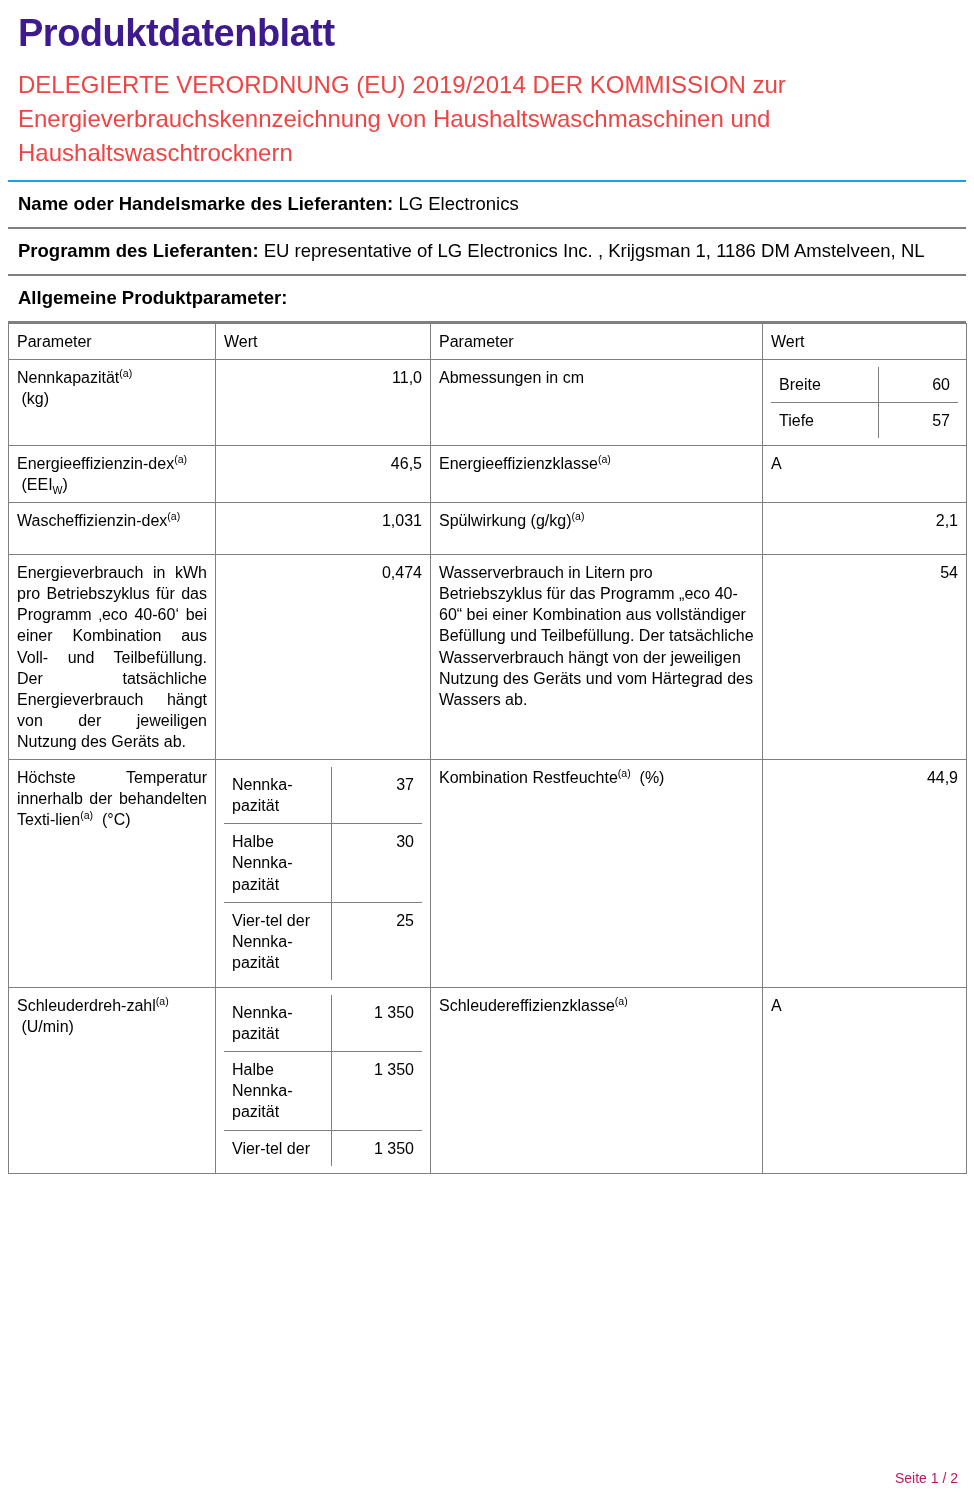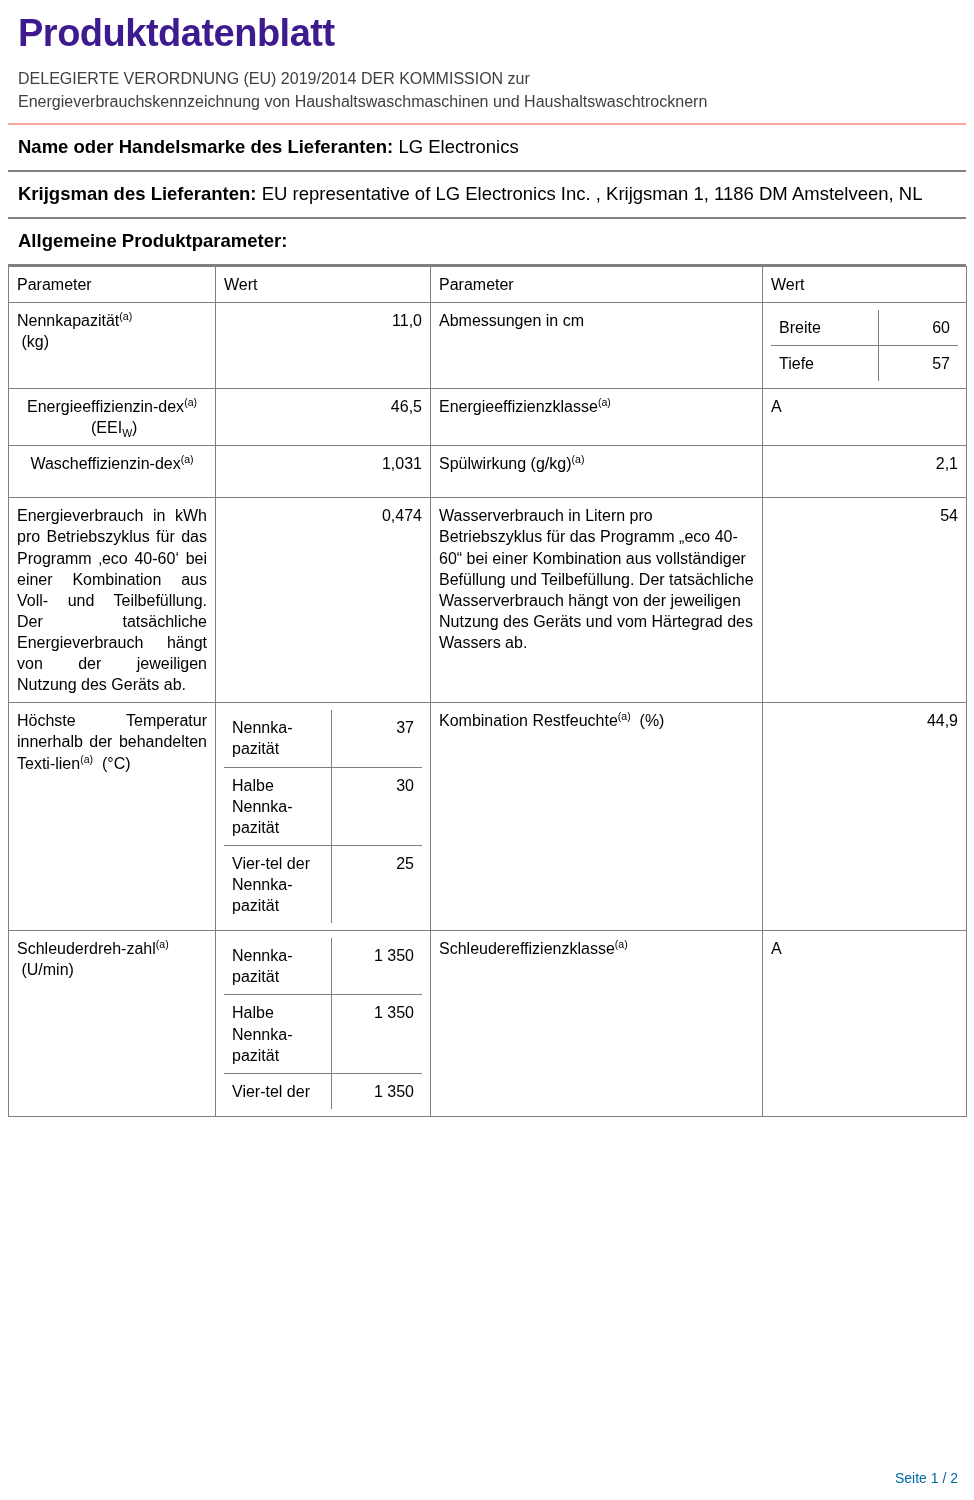--- a/index.html
+++ b/index.html
@@ -20,36 +20,36 @@
     position: absolute;
     left: 0; top: 0;
     width: 974px;
     height: 1500px;
     box-sizing: border-box;
     padding: 0 8px;
   }
 
   
   .hdr-block {
-    border-bottom: 2px solid #fca5a5;
+    border-bottom: 2px solid #0ea5e9;
     padding: 14px 10px 10px 10px;
     box-sizing: border-box;
   }
   .doc-title {
     font-size: 38px;
     font-weight: bold;
     color: #3d1b8e;
     letter-spacing: -0.5px;
     margin: 0 0 14px 0;
     line-height: 1.05;
   }
   .doc-subtitle {
-    font-size: 16px;
+    font-size: 24px;
     line-height: 1.42;
-    color: #404040;
+    color: #ef4444;
   }
 
   
   .label-row {
     border-bottom: 2px solid #808080;
     padding: 9px 10px 9px 10px;
     box-sizing: border-box;
     font-size: 18.5px;
     line-height: 1.45;
   }
@@ -95,29 +95,29 @@
   table.sub td {
     border: 0;
     border-bottom: 1px solid #7f7f7f;
     padding: 7px 8px 7px 8px;
     vertical-align: top;
     line-height: 1.32;
   }
   table.sub tr:last-child td { border-bottom: 0; }
   table.sub td.lbl { width: 107px; border-right: 1px solid #7f7f7f; }
 
-  .tall-a { height: 52px; text-align: center; }
+  .tall-a { height: 52px; }
 
   
   .footer {
     position: absolute;
     right: 16px;
     bottom: 14px;
     font-size: 14px;
-    color: #0369a1;
+    color: #be185d;
   }
 </style>
 </head>
 <body>
 
 <div class="page">
 
   <div class="hdr-block">
     <div class="doc-title" style="color: rgb(61, 27, 142);">Produktdatenblatt</div>
     <div class="doc-subtitle">
@@ -125,21 +125,21 @@
       <div>Energieverbrauchskennzeichnung von Haushaltswaschmaschinen und Haushaltswaschtrocknern</div>
     </div>
   </div>
 
   <div class="label-row">
     <b>Name oder Handelsmarke des Lieferanten:</b>
     <span class="val">LG Electronics</span>
   </div>
 
   <div class="label-row">
-    <b>Krijgsman des Lieferanten:</b>
+    <b>Programm des Lieferanten:</b>
     <span class="val">EU representative of LG Electronics Inc. , Krijgsman 1, 1186 DM Amstelveen, NL</span>
   </div>
 
 
   <div class="label-row">
     <b>Allgemeine Produktparameter:</b>
   </div>
 
   <table class="params">
     <colgroup>

